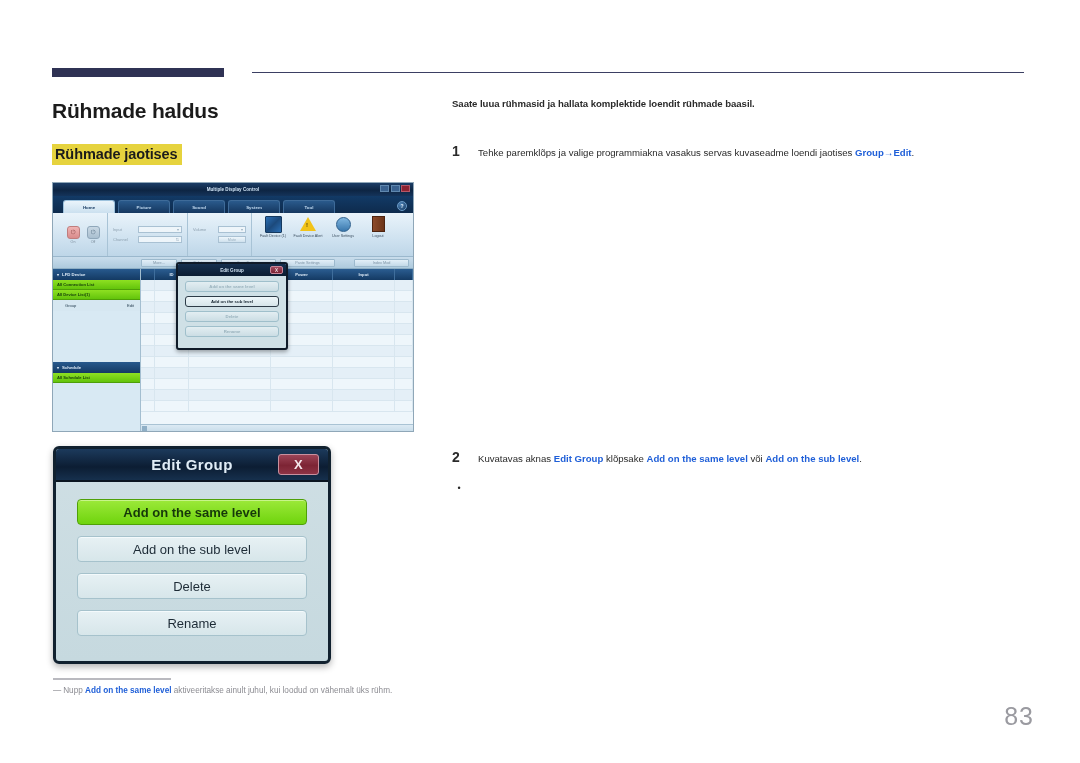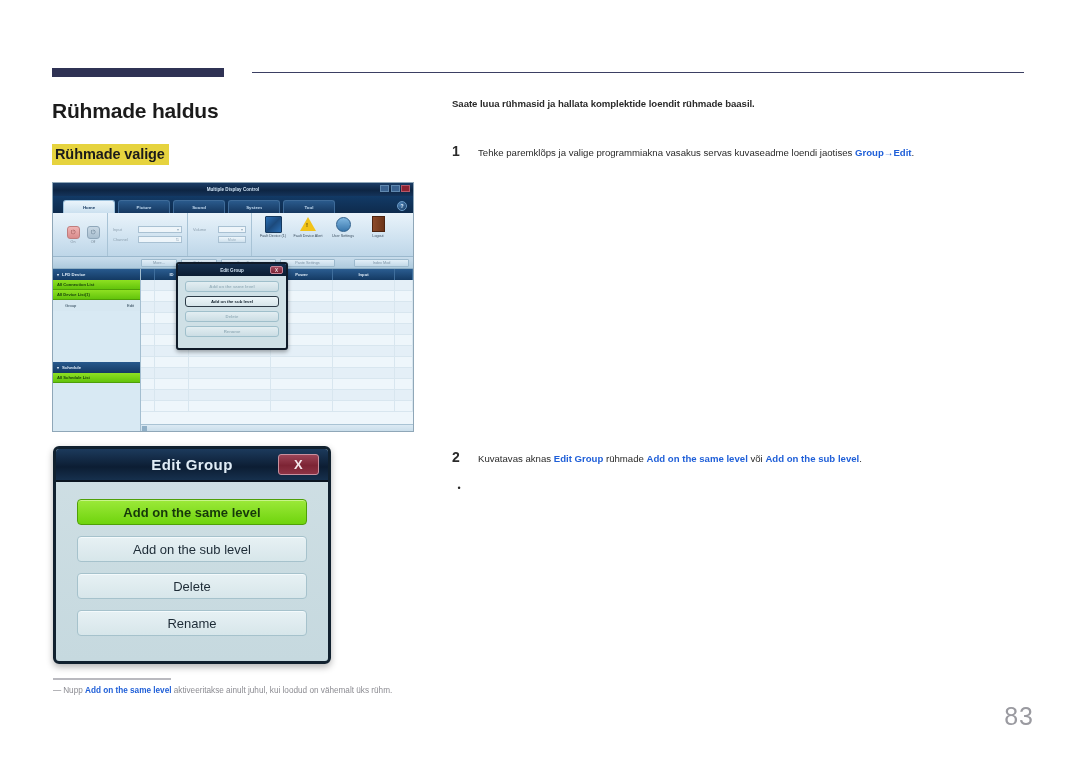--- a/index.html
+++ b/index.html
@@ -326,21 +326,21 @@
 </style>
 </head>
 <body>
 
 <div class="page">
 
   <div class="accent-bar"></div>
   <div class="top-rule"></div>
 
   <div class="page-title">Rühmade haldus</div>
-  <div class="sub-title">Rühmade valige</div>
+  <div class="sub-title">Rühmade jaotises</div>
 
   <div class="mdc">
 
     <div class="mdc-titlebar">
       <span>Multiple Display Control</span>
       <span class="mdc-winbtns">
         <span class="mdc-winbtn"></span>
         <span class="mdc-winbtn"></span>
         <span class="mdc-winbtn close"></span>
       </span>
@@ -591,21 +591,21 @@
     <div class="intro">Saate luua rühmasid ja hallata komplektide loendit rühmade baasil.</div>
   </div>
 
   <div class="step step1">
     <div class="num">1</div>
     <div class="txt"><span>Tehke paremklõps ja valige programmiakna vasakus servas kuvaseadme loendi jaotises </span><b class="blue">Group</b><b class="blue">→</b><b class="blue">Edit</b><span>.</span></div>
   </div>
 
   <div class="step step2">
     <div class="num">2</div>
-    <div class="txt"><span>Kuvatavas aknas </span><b class="blue">Edit Group</b><span> rühmade </span><b class="blue">Add on the same level</b><span> või </span><b class="blue">Add on the sub level</b><span>.</span></div>
+    <div class="txt"><span>Kuvatavas aknas </span><b class="blue">Edit Group</b><span> klõpsake </span><b class="blue">Add on the same level</b><span> või </span><b class="blue">Add on the sub level</b><span>.</span></div>
   </div>
 
   <div class="bullet">
     <div class="dot">•</div>
   </div>
 
   <div class="pageno">83</div>
 
 </div>
 

